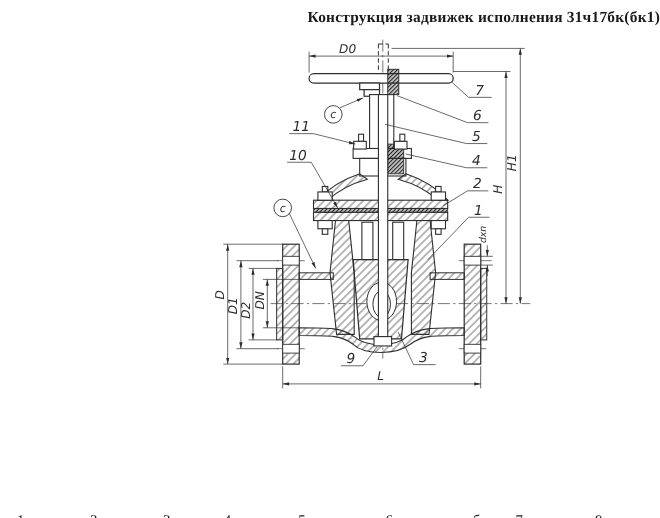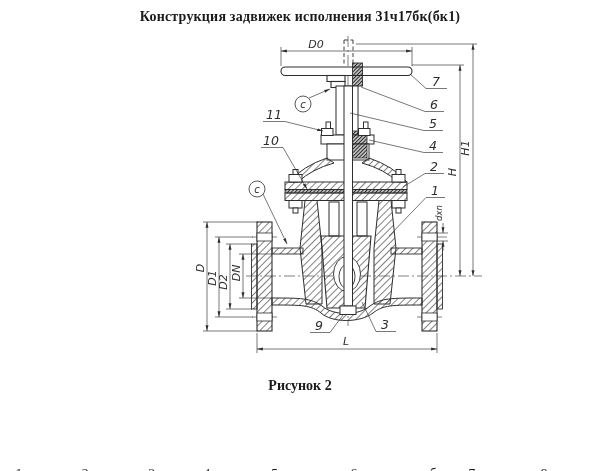--- a/index.html
+++ b/index.html
@@ -1,18 +1,18 @@
 <!DOCTYPE html>
 <html><head>
 <meta charset="utf-8">
 <style>
   html,body{margin:0;padding:0;background:#fff;}
   #page{position:relative;width:600px;height:471px;background:#fff;overflow:hidden;
         font-family:"Liberation Serif", serif;color:#1a1a1a;}
-  .title{position:absolute;top:9px;left:0;width:600px;text-align:center;
+  .title{position:absolute;top:9px;left:0;width:600px;text-align:right;
          font-weight:bold;font-size:14px;letter-spacing:.2px;}
   .caption{position:absolute;top:378px;left:0;width:600px;text-align:center;
            font-weight:bold;font-size:14px;}
   .legend{position:absolute;top:423px;left:12px;width:580px;
           font-size:13.5px;line-height:20px;white-space:pre-wrap;}
   .legend div{white-space:pre-wrap;}
   svg{position:absolute;top:0;left:0;}
   svg text{font-family:"DejaVu Sans", sans-serif;font-style:italic;fill:#2e2e2e;}
   .dim{font-size:11px;}
   .dimsmall{font-size:8.5px;}
@@ -220,20 +220,19 @@
     <g stroke="#2e2e2e" fill="none" stroke-width="0.8">
       <circle cx="303" cy="104" r="8"></circle>
       <line x1="309" y1="98" x2="330" y2="89" stroke-width="0.65" marker-end="url(#ae)"></line>
       <circle cx="257" cy="189" r="8"></circle>
       <line x1="263" y1="194" x2="287" y2="244" stroke-width="0.65" marker-end="url(#ae)"></line>
     </g>
     <text class="weld" x="303" y="107.5" text-anchor="middle">c</text>
     <text class="weld" x="257" y="192.5" text-anchor="middle">c</text>
   </svg>
 
-  <div class="caption">Рисунок 2</div>
 
   <div class="legend">
     <div> 1 – корпус, 2- крышка, 3- диски, 4- кальник, 5- шпиндель, 6- втулка резьбовая, 7- маховик,  9- клин,</div>
     
   </div>
 
 </div>
 
 </body></html>

